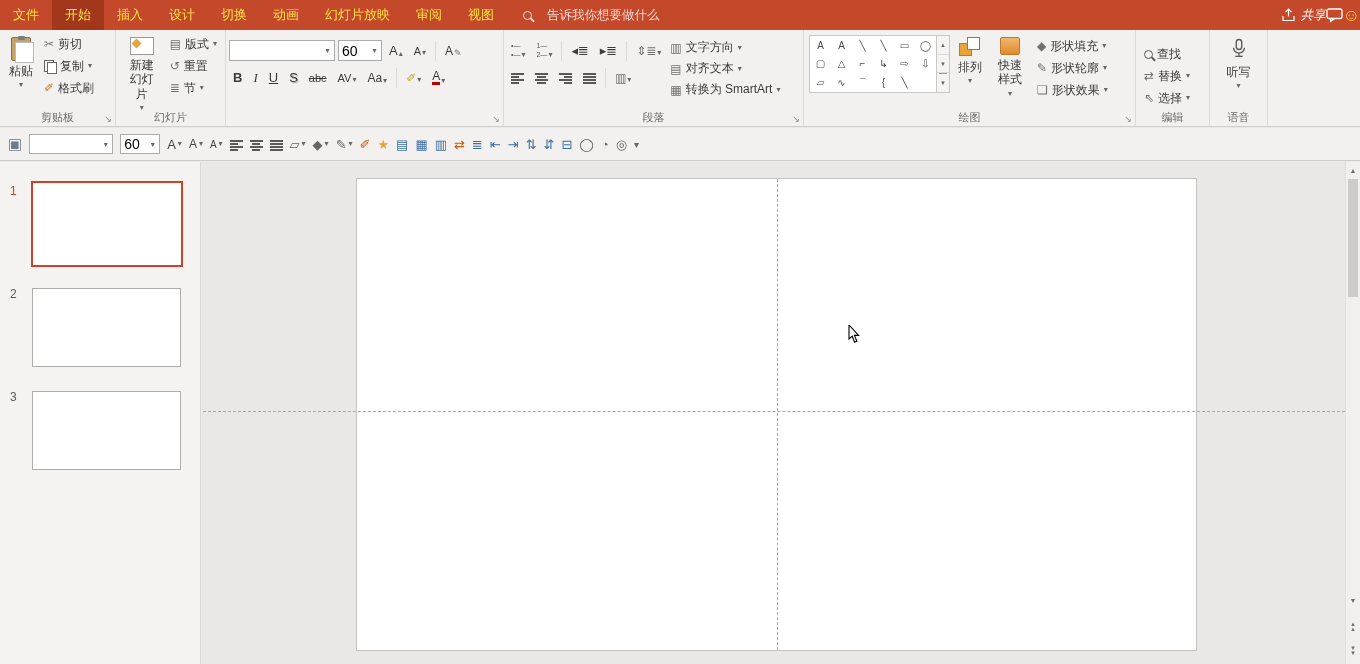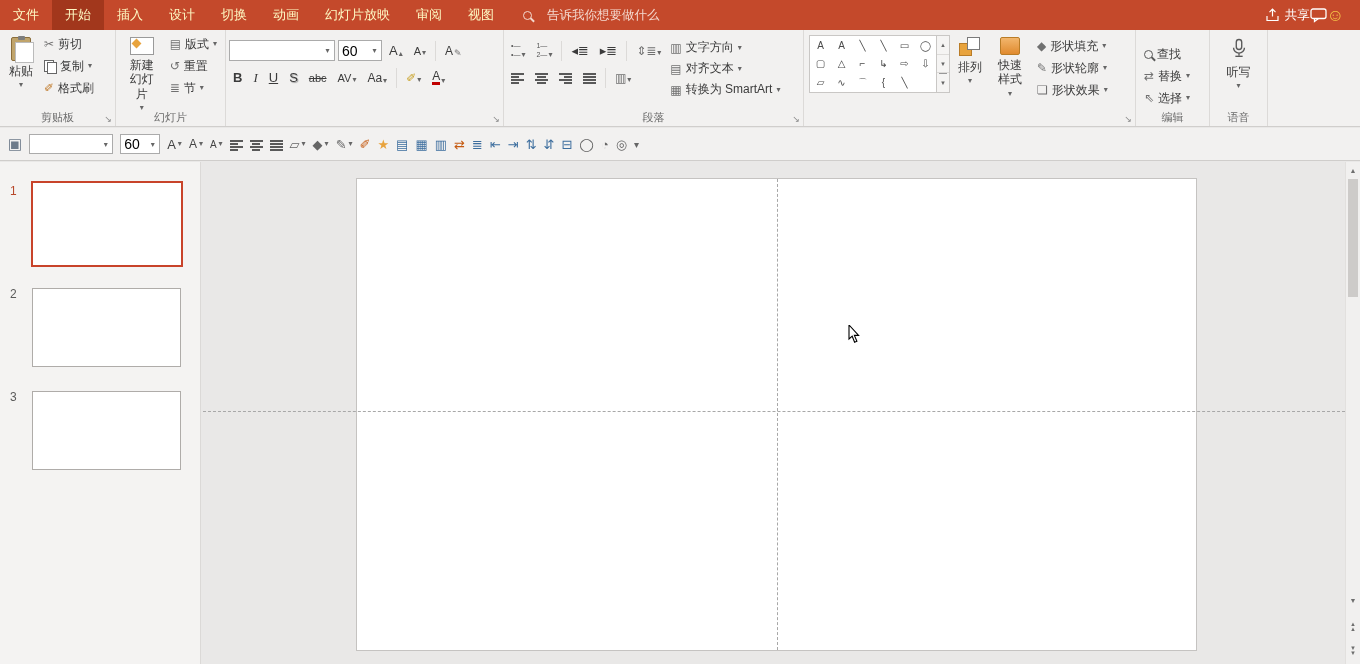--- a/index.html
+++ b/index.html
@@ -1,26 +1,26 @@
 <!DOCTYPE html>
 <html><head>
 <meta charset="utf-8">
 <style>
   * { margin:0; padding:0; box-sizing:border-box; }
   html,body { width:1360px; height:664px; overflow:hidden; }
   body { font-family:"Liberation Sans","DejaVu Sans",sans-serif; position:relative; background:#E9E8E7; cursor:default; }
 
   
   .titlebar { position:absolute; top:0; left:0; right:0; height:30px; background:#C4492B; display:flex; align-items:stretch; }
-  .tb-tab { padding:0 13px; line-height:30px; font-size:13px; color:#fef9c3; white-space:nowrap; }
+  .tb-tab { padding:0 13px; line-height:30px; font-size:13px; color:#fde047; white-space:nowrap; }
   .tb-tab.active { background:#A2371C; }
   .tb-search { display:flex; align-items:center; gap:15px; margin-left:16px; color:#F4D9CF; font-size:12.5px; }
   .mag { width:9px; height:9px; border:1.5px solid currentColor; border-radius:50%; position:relative; display:inline-block; }
   .mag::after { content:""; position:absolute; width:5px; height:1.5px; background:currentColor; right:-4px; bottom:-2px; transform:rotate(45deg); }
-  .tb-right { margin-left:auto; display:flex; align-items:center; padding-right:16px; color:#fff; font-size:12.5px; }
+  .tb-right { margin-left:auto; display:flex; align-items:center; color:#fff; font-size:12.5px;font-style:italic; }
   .tb-share { display:flex; align-items:center; gap:5px; }
   .smiley { color:#F7C548; font-size:17px; line-height:1; }
 
   
   .ribbon { position:absolute; top:30px; left:0; right:0; height:97px; background:#F2F1F0; border-bottom:1px solid #D0CECC; display:flex; }
   .rgroup { position:relative; border-right:1px solid #DCDAD8; padding:3px 3px 17px 3px; display:flex; align-items:flex-start; }
   .rg-label { position:absolute; bottom:1px; left:0; right:0; text-align:center; font-size:11px; color:#6b6b6b; }
   .launcher { position:absolute; right:3px; bottom:2px; font-size:9px; color:#8a8a8a; line-height:1; }
   .bigbtn { display:flex; flex-direction:column; align-items:center; padding:4px 6px 0; font-size:12px; color:#3b3b3b; text-align:center; line-height:1.2; gap:3px; }
   .caret { font-size:8px; color:#666; line-height:1; }
@@ -366,20 +366,21 @@
         <span class="ic-g">✎</span>
         <span>形状轮廓</span>
         <span class="caret">▾</span>
       </div>
       <div class="sb">
         <span class="ic-g">❏</span>
         <span>形状效果</span>
         <span class="caret">▾</span>
       </div>
     </div>
+    <div class="rg-label">绘图</div>
     <div class="launcher">↘</div>
   </div>
 
   <div class="rgroup" style="width:74px;">
     <div class="stackcol" style="padding-top:2px;margin-top:8px;">
       <div class="sb">
         <span class="mag-dark"></span>
         <span>查找</span>
       </div>
       <div class="sb">

